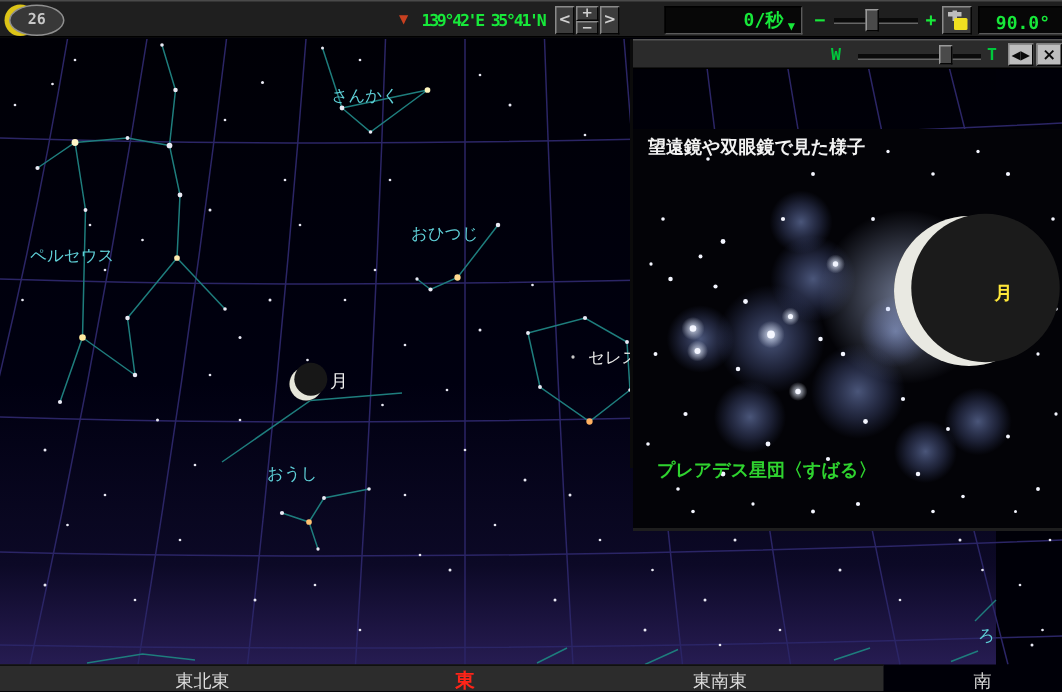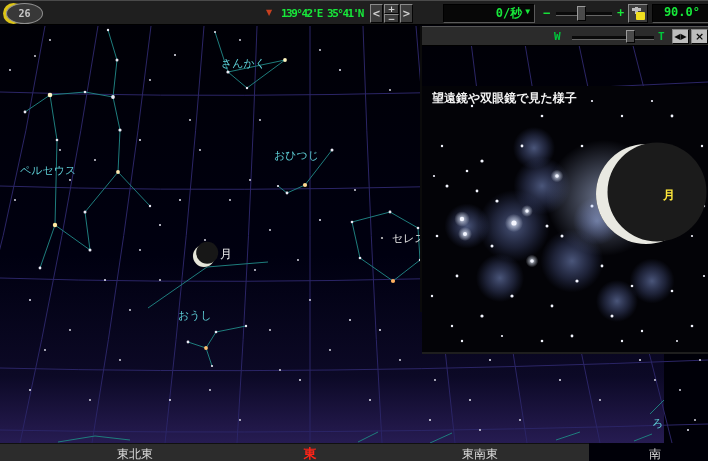--- a/index.html
+++ b/index.html
@@ -16,21 +16,21 @@
     color:#c8c8c8;font:bold 10px "DejaVu Sans Mono",monospace;display:flex;align-items:center;justify-content:center;}
   .digital{position:absolute;top:5px;color:#17e83a;font-family:"DejaVu Sans Mono",monospace;
     font-weight:bold;font-size:13px;letter-spacing:0px;white-space:pre;}
   .digital.cnd{font-size:11px;letter-spacing:-1.5px;}
   .ddarrow{position:absolute;top:8px;font-size:8px;line-height:8px;}
   .btn3d{position:absolute;background:#3c3c3c;border:1px solid;border-color:#8a8a8a #050505 #050505 #8a8a8a;
     color:#d0d0d0;font:bold 10px "DejaVu Sans",sans-serif;display:flex;align-items:center;justify-content:center;
     box-sizing:border-box;padding:0;cursor:default;}
   .sunken{position:absolute;background:#070707;border:1px solid;border-color:#000 #5a5a5a #5a5a5a #000;
     box-sizing:border-box;color:#17e83a;font-family:"DejaVu Sans Mono",monospace;font-weight:bold;
-    display:flex;align-items:flex-start;justify-content:flex-end;}
+    display:flex;align-items:flex-end;justify-content:flex-end;}
   .track{position:absolute;height:3px;background:#0a0a0a;border-bottom:1px solid #666;}
   .thumb{position:absolute;width:9px;height:15px;background:#4a4a4a;
     border:1px solid;border-color:#9a9a9a #050505 #050505 #9a9a9a;box-sizing:border-box;}
   .gtext{position:absolute;color:#17e83a;font:bold 12px "DejaVu Sans Mono",monospace;}
   .tool-ico{position:relative;width:13px;height:13px;}
   .tool-ico .bar{position:absolute;left:0;top:1px;width:9px;height:3px;background:#bdbdbd;}
   .tool-ico .stem{position:absolute;left:3px;top:0;width:3px;height:7px;background:#bdbdbd;}
   .tool-ico .pad{position:absolute;left:4px;top:5px;width:9px;height:8px;background:#f0e020;border-radius:1px;}
 
   
@@ -350,20 +350,21 @@
           <circle cx="125" cy="140" r="1.5" fill="#f4f6ff"></circle>
           <circle cx="155" cy="195" r="1.6" fill="#f4f6ff"></circle>
           <circle cx="80" cy="250" r="1.1" fill="#f4f6ff"></circle>
           <circle cx="255" cy="255" r="1" fill="#f4f6ff"></circle>
           <circle cx="182" cy="112" r="58" fill="url(#mglow)"></circle>
           <circle cx="224" cy="108" r="50" fill="#1b1b1b"></circle>
           <circle cx="224" cy="108" r="50" fill="#e9e9e2"></circle>
           <circle cx="235" cy="106" r="49.5" fill="#1b1b1b"></circle>
         </svg>
       <div class="inset-title">望遠鏡や双眼鏡で見た様子</div>
+      <div class="cluster-label">プレアデス星団〈すばる〉</div>
       <div class="inset-moon-label">月</div>
     </div>
   </div>
 
   <div class="compass" id="compass-bar">
       <span style="left: 135px;">東北東</span>
       <span class="major" style="left: 310px;">東</span>
       <span style="left: 480px;">東南東</span>
       <span style="left: 655px;">南東</span>
     </div>

